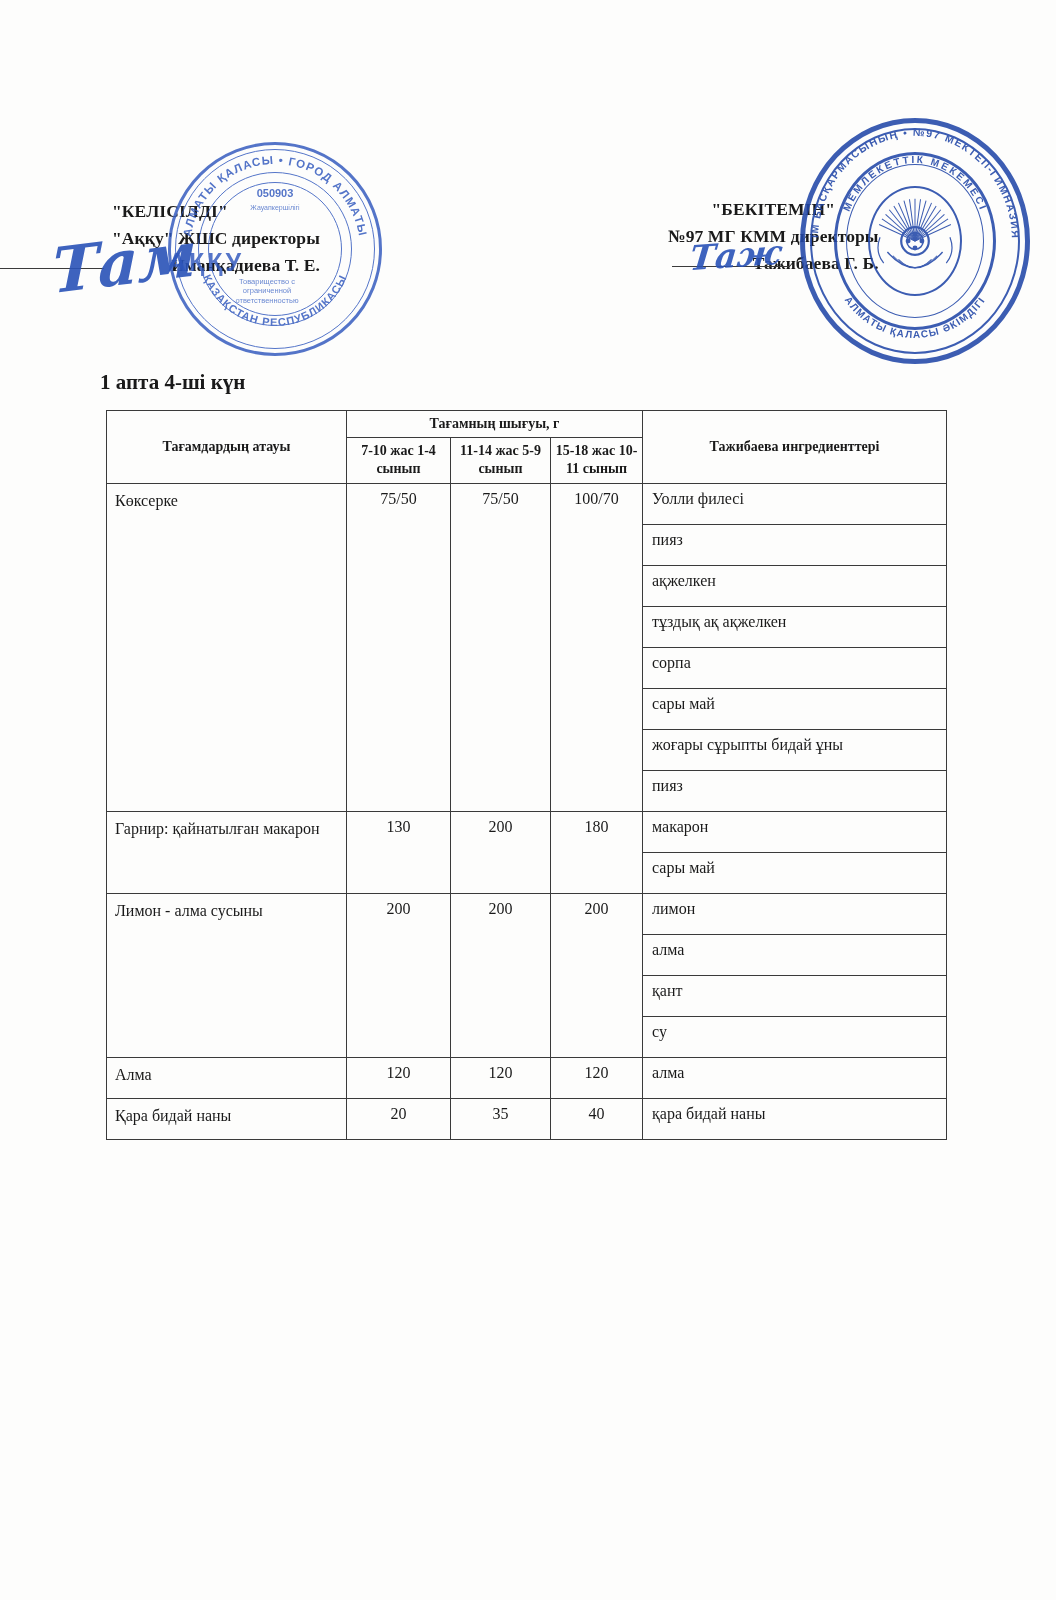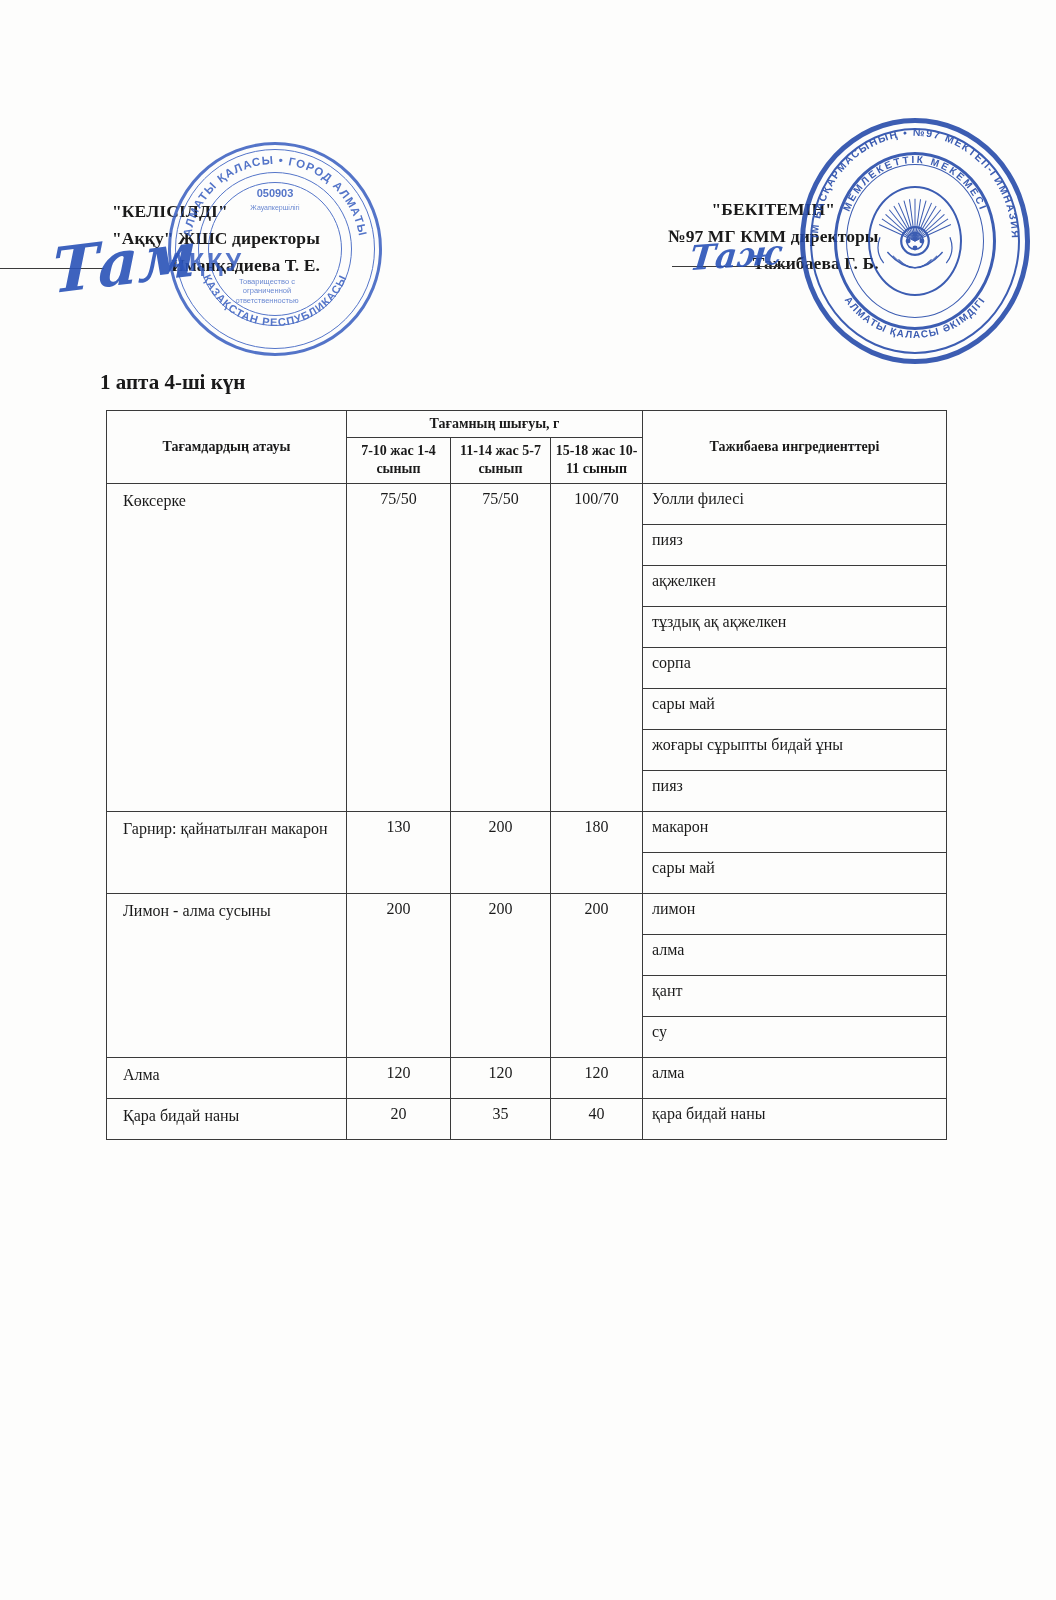--- a/index.html
+++ b/index.html
@@ -198,21 +198,21 @@
     line-height: 1.3;
     padding: 4px 3px;
   }
   .col-name   { width: 240px; }
   .col-a      { width: 104px; }
   .col-b      { width: 100px; }
   .col-c      { width: 92px; }
   .col-ingr   { width: 304px; }
 
   td.name-cell {
-    padding: 6px 6px 6px 16px;
+    padding: 6px 6px 6px 8px;
     line-height: 1.32;
   }
   td.qty-cell {
     text-align: center;
     padding: 6px 2px 0 2px;
   }
   td.ingr-cell {
     padding: 5px 6px 5px 9px;
     height: 30px;
     line-height: 1.3;
@@ -337,21 +337,21 @@
         <col class="col-ingr">
     </colgroup>
     <thead>
       <tr>
         <th rowspan="2">Тағамдардың атауы</th>
         <th colspan="3">Тағамның шығуы, г</th>
         <th rowspan="2">Тажибаева ингредиенттері</th>
       </tr>
       <tr>
         <th>7-10 жас 1-4 сынып</th>
-        <th>11-14 жас 5-7 сынып</th>
+        <th>11-14 жас 5-9 сынып</th>
         <th>15-18 жас 10-11 сынып</th>
       </tr>
     </thead>
     <tbody id="menu-body">
         <tr>
           <td class="name-cell" rowspan="8">Көксерке</td>
           <td class="qty-cell" rowspan="8">75/50</td>
           <td class="qty-cell" rowspan="8">75/50</td>
           <td class="qty-cell" rowspan="8">100/70</td>
           <td class="ingr-cell">Уолли филесі</td>

